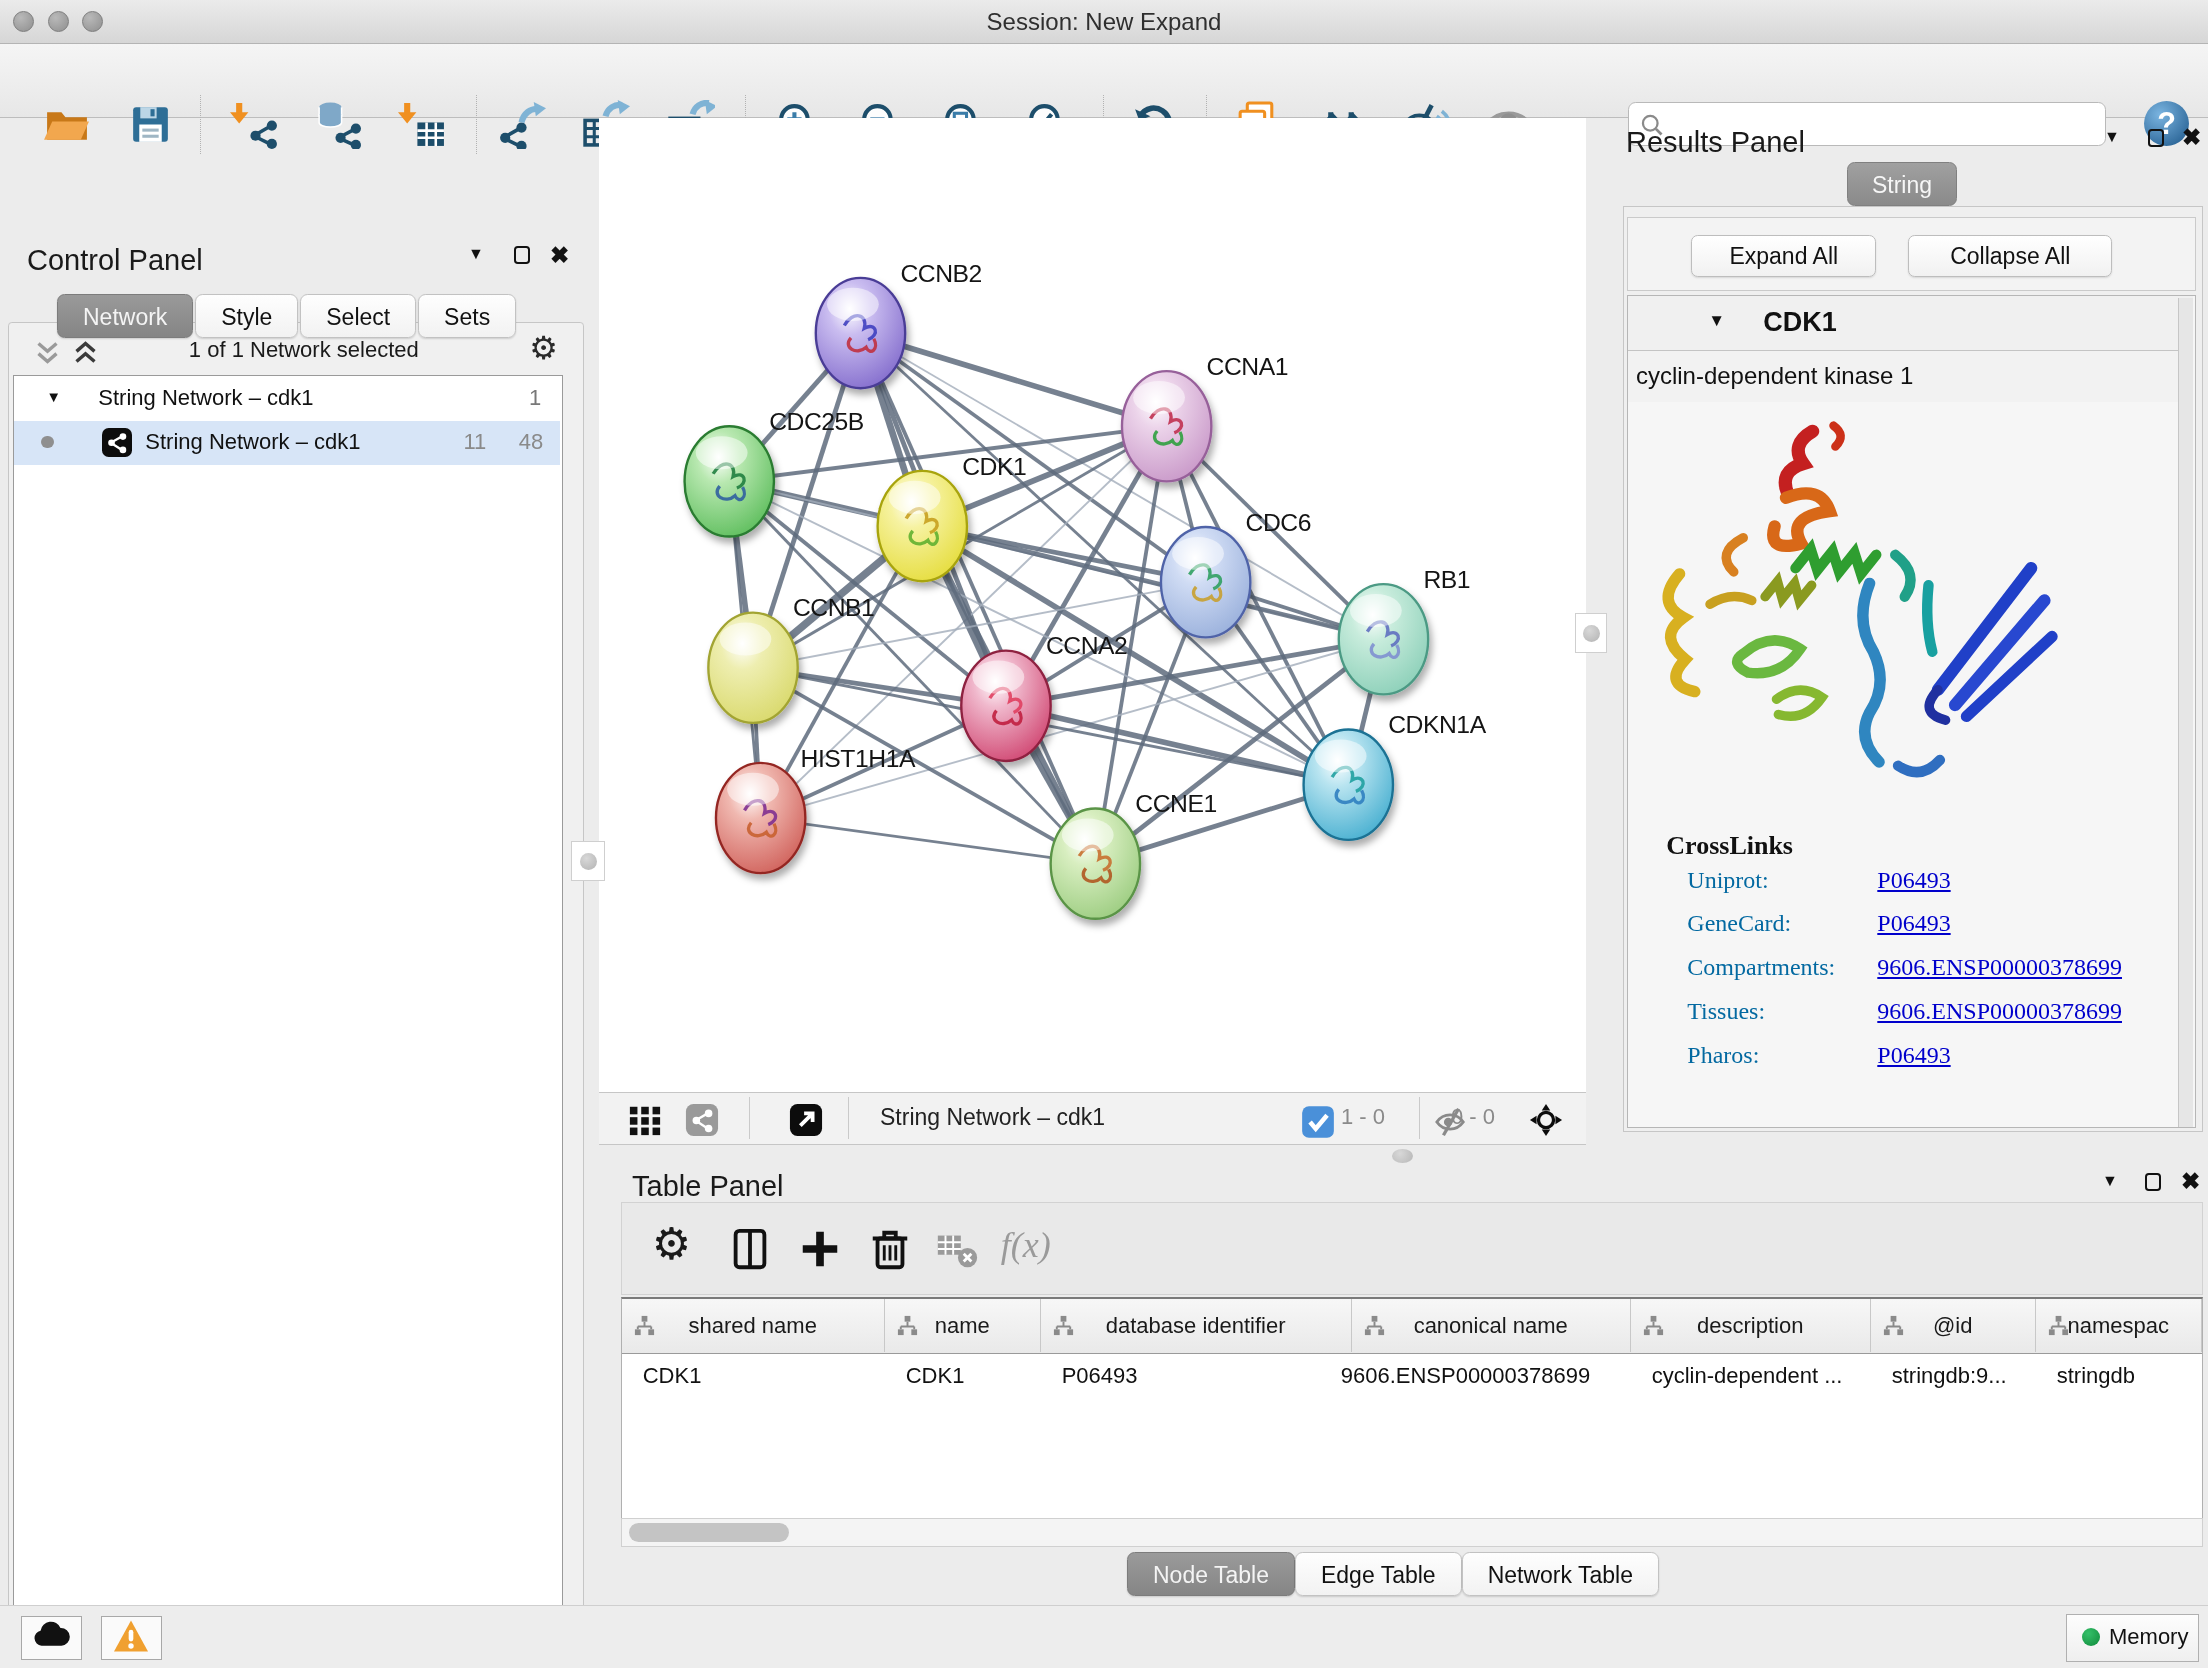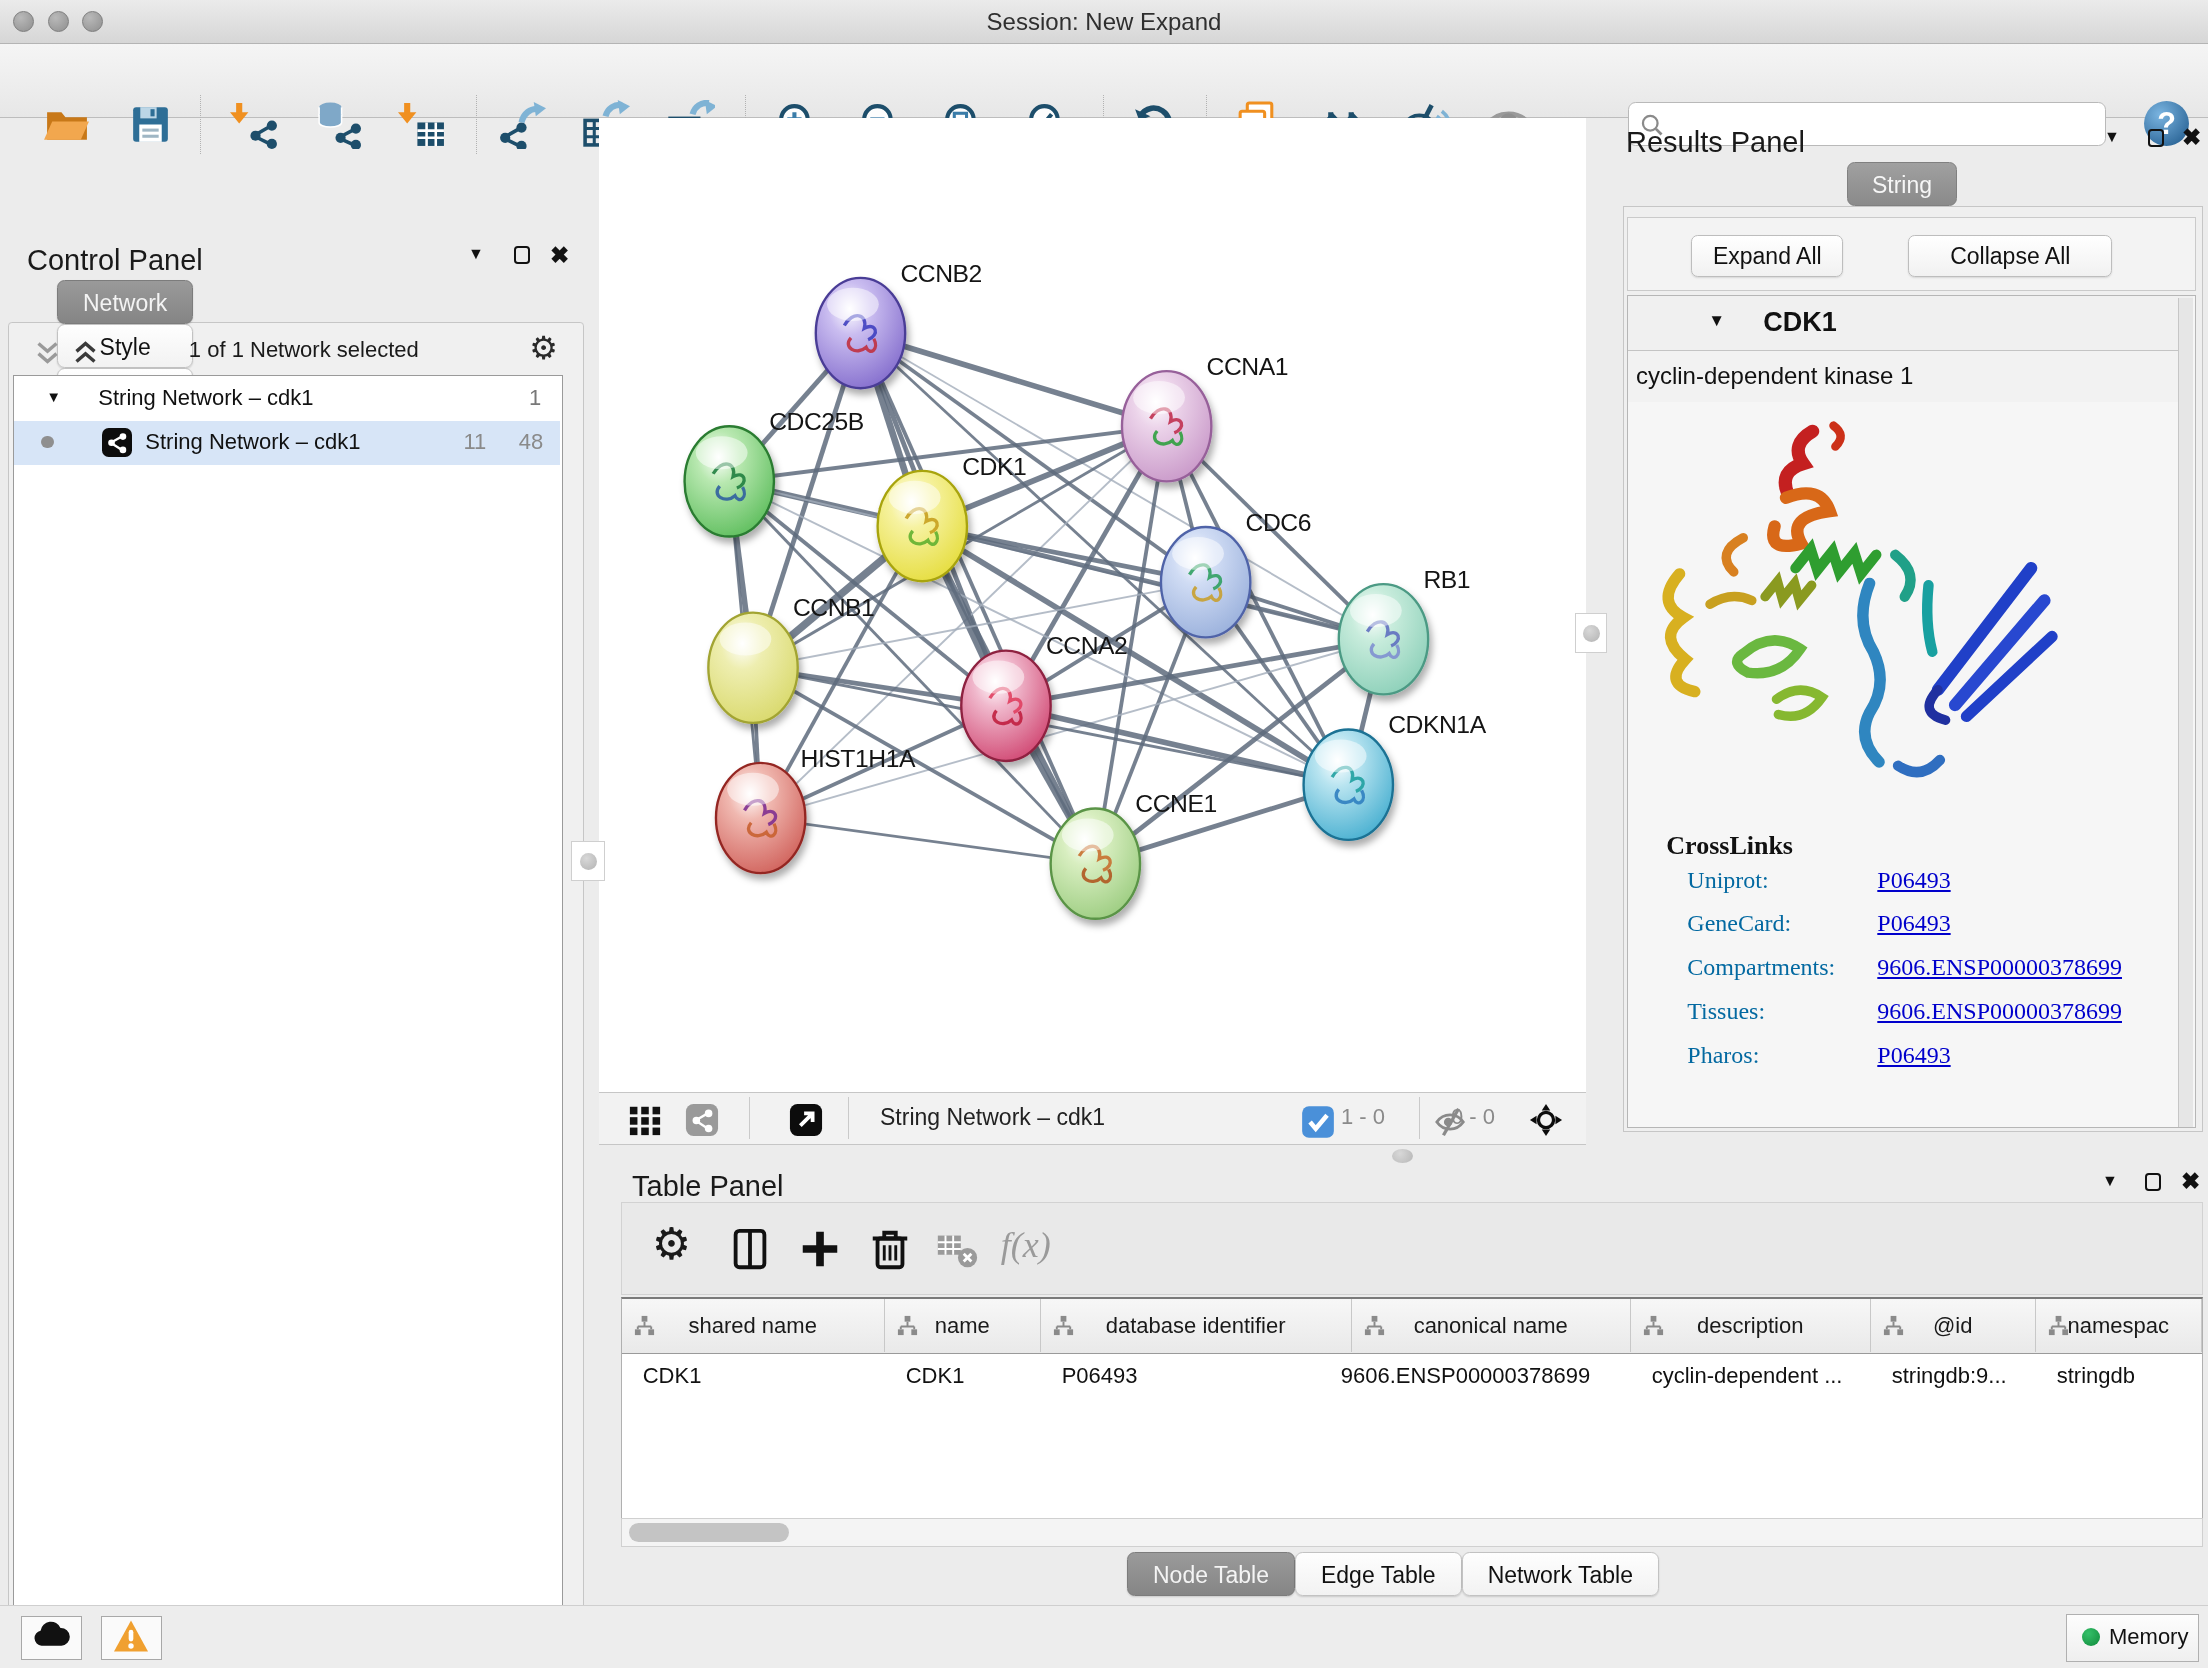--- a/index.html
+++ b/index.html
@@ -36,21 +36,21 @@
 
   
   #control-panel { left:0; top:118px; width:599px; height:1486px; }
   #cp-title { left:27px; top:126px; }
   #cp-collapse { left:468px; top:127px; }
   #cp-float { left:514px; top:128px; }
   #cp-close { left:550px; top:124px; }
   #cp-container { left:7.6px; top:204px; width:576px; height:1377px;
     background:#f0f0f0; border:1.9px solid #c6c6c6; border-radius:3.8px; }
   .tabrow { position:absolute; display:flex; }
-  #cp-tabs { left:57px; top:162px;flex-direction:column; }
+  #cp-tabs { left:57px; top:176px; }
   .tab { height:44px; line-height:44px; padding:0 25px; font-size:23px; text-align:center;
     background:linear-gradient(#fefefe,#f2f2f2); border:1px solid #c2c2c2; color:#111;
     border-radius:7.6px; margin-right:1.9px; box-shadow:0 1px 1.9px rgba(0,0,0,.15); }
   .tab.sel { background:linear-gradient(#9a9a9a,#858585); color:#f4f4f4; border-color:#7c7c7c; }
   #cp-inforow { left:13.3px; top:217px; width:571px; height:36px; }
   #cp-chev-down { position:absolute; left:21px; top:3.8px; }
   #cp-chev-up { position:absolute; left:59px; top:3.8px; }
   #cp-info { position:absolute; left:105px; top:1.9px; width:371px; text-align:center;
     font-size:22px; color:#1a1a1a; }
   #cp-gear { position:absolute; left:516px; top:-5.7px; font-size:32px; color:#2a2a2a; }
@@ -99,21 +99,21 @@
   #rp-tab { position:absolute; left:253px; top:44px; width:110px; height:44px; line-height:44px;
     text-align:center; font-size:23px; color:#f6f6f6;
     background:linear-gradient(#a0a0a0,#8a8a8a); border:1px solid #808080; border-radius:7.6px; }
   #rp-container { position:absolute; left:28.5px; top:88px; width:580px; height:926px;
     background:#efefef; border:1.9px solid #c6c6c6; }
   #rp-expand-card { position:absolute; left:3.8px; top:9.5px; width:569px; height:74px;
     background:#f3f3f3; border:1.9px solid #cacaca; }
   .rp-btn { position:absolute; top:17px; height:42px; background:linear-gradient(#fff,#f1f1f1);
     border:1px solid #bdbdbd; border-radius:6.7px; font-size:23px; color:#111;
     text-align:center; line-height:40px; box-shadow:0 1px 1.9px rgba(0,0,0,.12); }
-  #rp-expand { left:63px; width:152px; }
+  #rp-expand { left:63px; width:185px; }
   #rp-collapse-all { left:280px; width:204px; }
   #rp-main-card { position:absolute; left:3.8px; top:88px; width:569px; height:833px;
     background:#f6f6f6; border:1.9px solid #b6b6b6; }
   #rp-prot-header { position:absolute; left:0; top:0; width:565px; height:55px;
     background:#f0f0f0; border-bottom:1.9px solid #c4c4c4; }
   #rp-prot-caret { position:absolute; left:80px; top:15px; font-size:17px; color:#111; }
   #rp-prot-name { position:absolute; left:135px; top:10.5px; font-size:27px; font-weight:bold; color:#111; }
   #rp-desc { position:absolute; left:0; top:55px; width:565px; height:51px; background:#f2f2f2; }
   #rp-desc span { position:absolute; left:7.6px; top:10.5px; font-size:24px; color:#111; }
   #protein-svg { position:absolute; left:25px; top:118px; }

